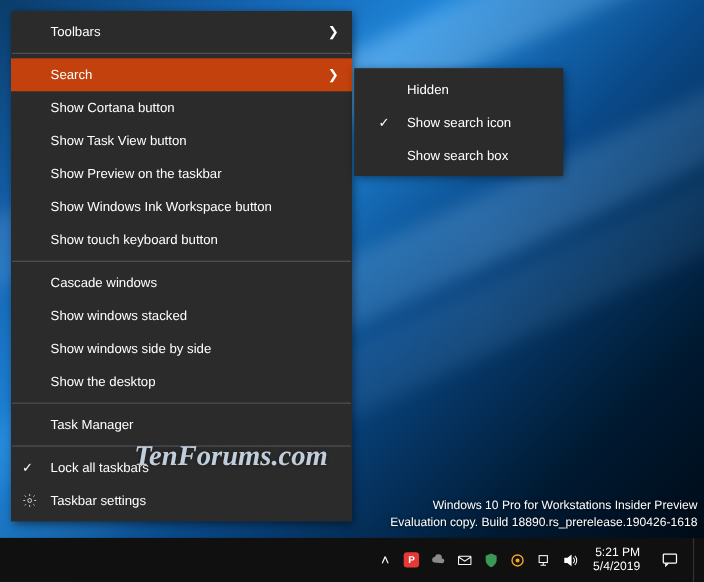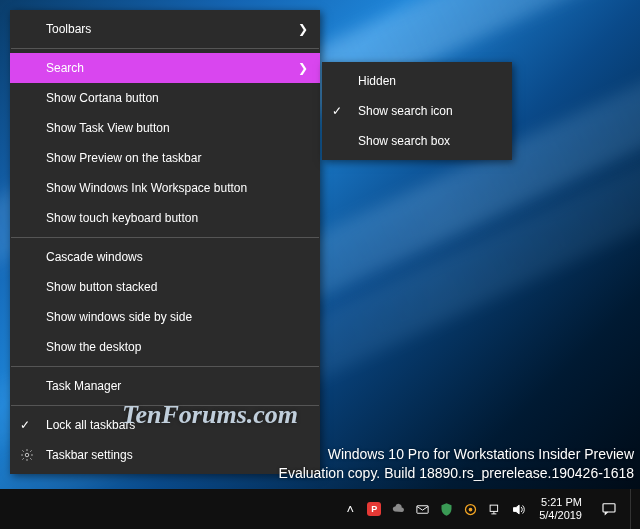--- a/index.html
+++ b/index.html
@@ -30,32 +30,32 @@
   .context-menu {
     position: absolute;
     background: #2b2b2b;
     color: #fff;
     box-shadow: 2px 2px 8px rgba(0,0,0,0.5);
     padding: 4px 0;
     font-size: 12px;
     min-width: 310px;
   }
   .menu-main { top: 10px; left: 10px; }
-  .menu-sub  { top: 62px; left: 322px; min-width: 190px; }
+  .menu-sub  { top: 62px; left: 322px; min-width: 190px; padding-left: 12px; }
 
   .menu-item {
     display: flex;
     align-items: center;
     height: 30px;
     padding: 0 28px 0 36px;
     position: relative;
     white-space: nowrap;
     cursor: default;
   }
-  .menu-item.hover { background: #d946ef; }
+  .menu-item.hover { background: #c2410c; }
   .menu-item .arrow {
     position: absolute; right: 12px; top: 50%;
     transform: translateY(-50%);
     font-size: 12px; color: #fff;
   }
   .menu-item .check {
     position: absolute; left: 10px; top: 50%;
     transform: translateY(-50%);
     font-size: 12px;
   }
@@ -70,21 +70,21 @@
     margin: 4px 1px;
   }
 
   .gear svg { width:14px; height:14px; stroke:#fff; fill:none; stroke-width:1.2; }
 
   .watermark-info {
     position: absolute;
     right: 6px;
     bottom: 46px;
     text-align: right;
-    font-size: 14px;
+    font-size: 11px;
     color: #fff;
     line-height: 1.35;
     text-shadow: 0 0 3px rgba(0,0,0,0.6);
   }
 
   .taskbar {
     position: absolute;
     left:0; right:0; bottom:0;
     height: 40px;
     background: #101010;
@@ -160,21 +160,21 @@
     <span>Show Windows Ink Workspace button</span>
   </div>
   <div class="menu-item">
     <span>Show touch keyboard button</span>
   </div>
   <div class="menu-sep"></div>
   <div class="menu-item">
     <span>Cascade windows</span>
   </div>
   <div class="menu-item">
-    <span>Show button stacked</span>
+    <span>Show windows stacked</span>
   </div>
   <div class="menu-item">
     <span>Show windows side by side</span>
   </div>
   <div class="menu-item">
     <span>Show the desktop</span>
   </div>
   <div class="menu-sep"></div>
   <div class="menu-item">
     <span>Task Manager</span>

